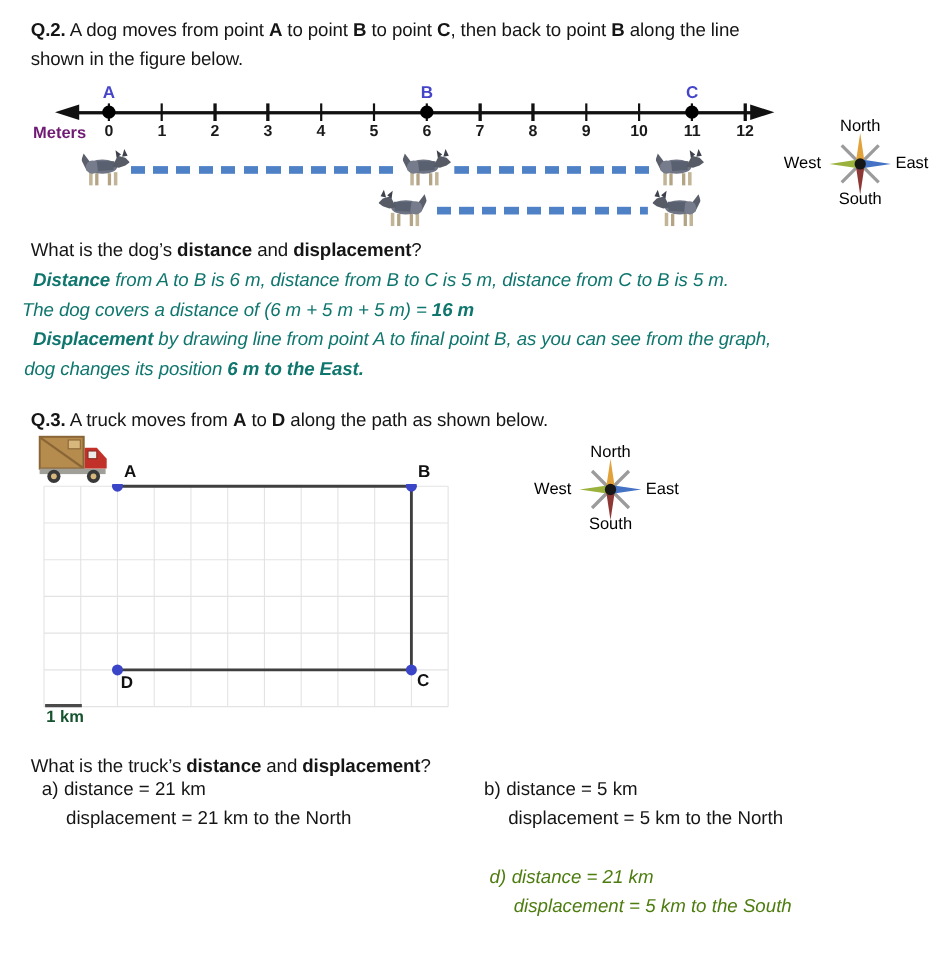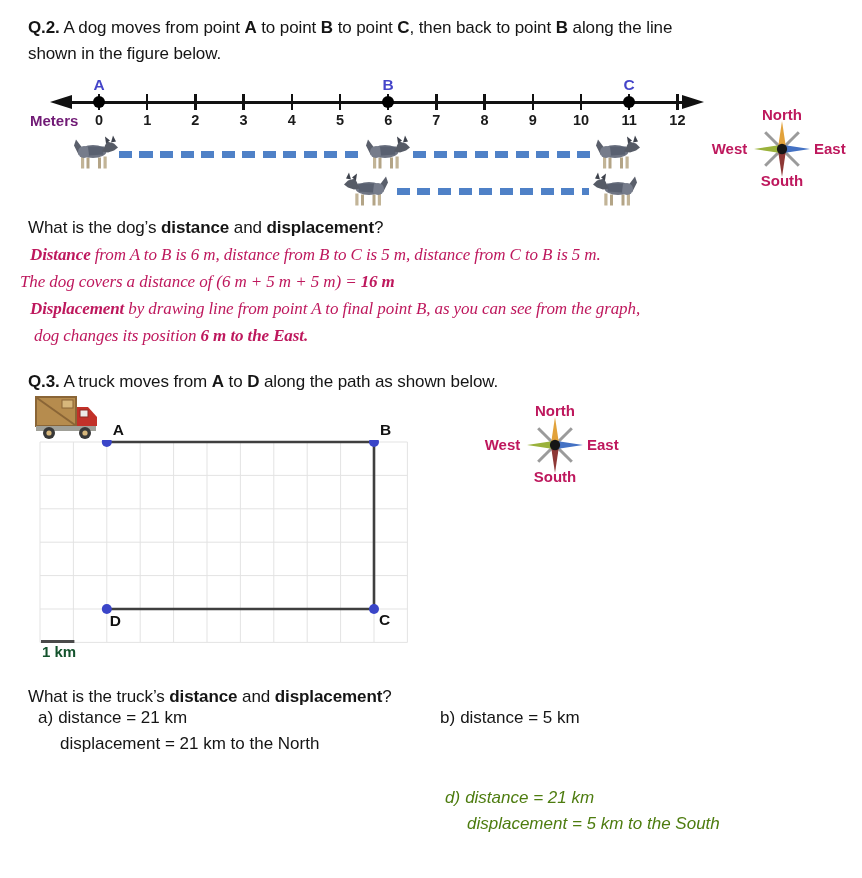--- a/index.html
+++ b/index.html
@@ -2,41 +2,41 @@
 <html><head>
 <meta charset="utf-8">
 <style>
   html,body{margin:0;padding:0;background:#fff;}
   #page{position:relative;width:862px;height:878px;background:#ffffff;
         font-family:"Liberation Sans",sans-serif;color:#151515;overflow:hidden;}
   .abs{position:absolute;}
   
   .rich{position:absolute;font-size:17px;line-height:26px;letter-spacing:-0.1px;white-space:nowrap;}
   .rich .b{font-weight:700;}
-  .orange{color:#be185d;font-style:italic;font-family:Liberation Serif, serif;}
+  .orange{color:#0f766e;font-style:italic;}
   
   #numberline{position:absolute;left:30px;top:76px;width:700px;height:62px;}
   .nl-line{position:absolute;left:40px;top:24.5px;width:614px;height:3px;background:#111;}
   .nl-arrow-l{position:absolute;left:20px;top:18.5px;width:0;height:0;
       border-top:7.5px solid transparent;border-bottom:7.5px solid transparent;border-right:22px solid #111;}
   .nl-arrow-r{position:absolute;left:652px;top:18.5px;width:0;height:0;
       border-top:7.5px solid transparent;border-bottom:7.5px solid transparent;border-left:22px solid #111;}
   .nl-tick{position:absolute;top:18px;width:2.5px;height:16px;background:#111;}
   .nl-num{position:absolute;top:36px;transform:translateX(-50%);font-size:14.5px;font-weight:600;color:#1a1a1a;}
   .nl-dot{position:absolute;top:20px;width:12px;height:12px;border-radius:50%;background:#000;}
   .nl-plabel{position:absolute;top:0;transform:translateX(-50%);font-size:15.5px;font-weight:700;color:#4545c9;}
   .nl-unit{position:absolute;left:0;top:36px;font-size:15px;font-weight:700;color:#701a75;}
   
   .dog{position:absolute;width:44px;height:35px;}
   .dog.flip{transform:scaleX(-1);}
   .dash{position:absolute;height:7px;
         background:repeating-linear-gradient(90deg,#4f81c7 0 13px,transparent 13px 20.5px);}
   
   .compass{position:absolute;width:150px;height:90px;}
-  .c-label{position:absolute;font-size:15px;font-weight:700;color:#be185d;white-space:nowrap;}
+  .c-label{position:absolute;font-size:15px;font-weight:400;color:#000000;white-space:nowrap;}
   .c-n{left:75px;top:0;transform:translateX(-50%);}
   .c-s{left:75px;top:66px;transform:translateX(-50%);}
   .c-w{left:0;top:34px;width:45px;text-align:center;}
   .c-e{left:107px;top:34px;}
   .c-star{position:absolute;left:47px;top:15px;}
   
   #grid-wrap{position:absolute;left:38px;top:440px;width:430px;height:235px;}
   #grid-svg{position:absolute;left:0;top:0;}
   .grid-plabel{position:absolute;font-size:15.5px;font-weight:700;color:#111;}
   .scale-label{position:absolute;left:4px;top:203px;font-size:15px;font-weight:700;color:#14532d;}
@@ -160,21 +160,21 @@
         <use href="#compass-star"></use>
       </svg>
     <div class="c-label c-e">East</div>
     <div class="c-label c-s">South</div>
   </div>
 
   <div class="rich" style="left:28px;top:215px"><span>What is the dog’s </span><span class="b">distance</span><span> and </span><span class="b">displacement</span><span>?</span></div>
   <div class="rich orange" style="left:30px;top:242px"><span class="b">Distance</span><span> from A to B is 6 m, distance from B to C is 5 m, distance from C to B is 5 m.</span></div>
   <div class="rich orange" style="left:20px;top:269px"><span>The dog covers a distance of (6 m + 5 m + 5 m) = </span><span class="b">16 m</span></div>
   <div class="rich orange" style="left:30px;top:296px"><span class="b">Displacement</span><span> by drawing line from point A to final point B, as you can see from the graph,</span></div>
-  <div class="rich orange" style="left:34px;top:323px"><span>dog changes its position </span><span class="b">6 m to the East.</span></div>
+  <div class="rich orange" style="left:22px;top:323px"><span>dog changes its position </span><span class="b">6 m to the East.</span></div>
 
   <div class="rich" style="left:28px;top:369px"><span class="b">Q.3.</span><span> A truck moves from </span><span class="b">A</span><span> to </span><span class="b">D</span><span> along the path as shown below.</span></div>
 
   <svg id="truck" width="68" height="44">
       <use href="#truck-shape"></use>
     </svg>
 
   <div id="grid-wrap">
     <svg id="grid-svg" width="410" height="208">
         <line x1="2.0" y1="2" x2="2.0" y2="202.4" stroke="#e3e3e3" stroke-width="1"></line>
@@ -225,19 +225,20 @@
   </div>
 
   <div class="rich" style="left:28px;top:684px"><span>What is the truck’s </span><span class="b">distance</span><span> and </span><span class="b">displacement</span><span>?</span></div>
 
   <div class="answer" style="left:38px;top:705px">
     <div><span class="key">a)</span><span>distance = 21 km</span></div>
     <div class="ans-indent">displacement = 21 km to the North</div>
   </div>
   <div class="answer" style="left:440px;top:705px">
     <div><span class="key">b)</span><span>distance = 5 km</span></div>
+    <div class="ans-indent">displacement = 5 km to the North</div>
   </div>
   <div class="answer highlight" style="left:445px;top:785px">
     <div><span class="key">d)</span><span>distance = 21 km</span></div>
     <div class="ans-indent">displacement = 5 km to the South</div>
   </div>
 
 </div>
 
 </body></html>

